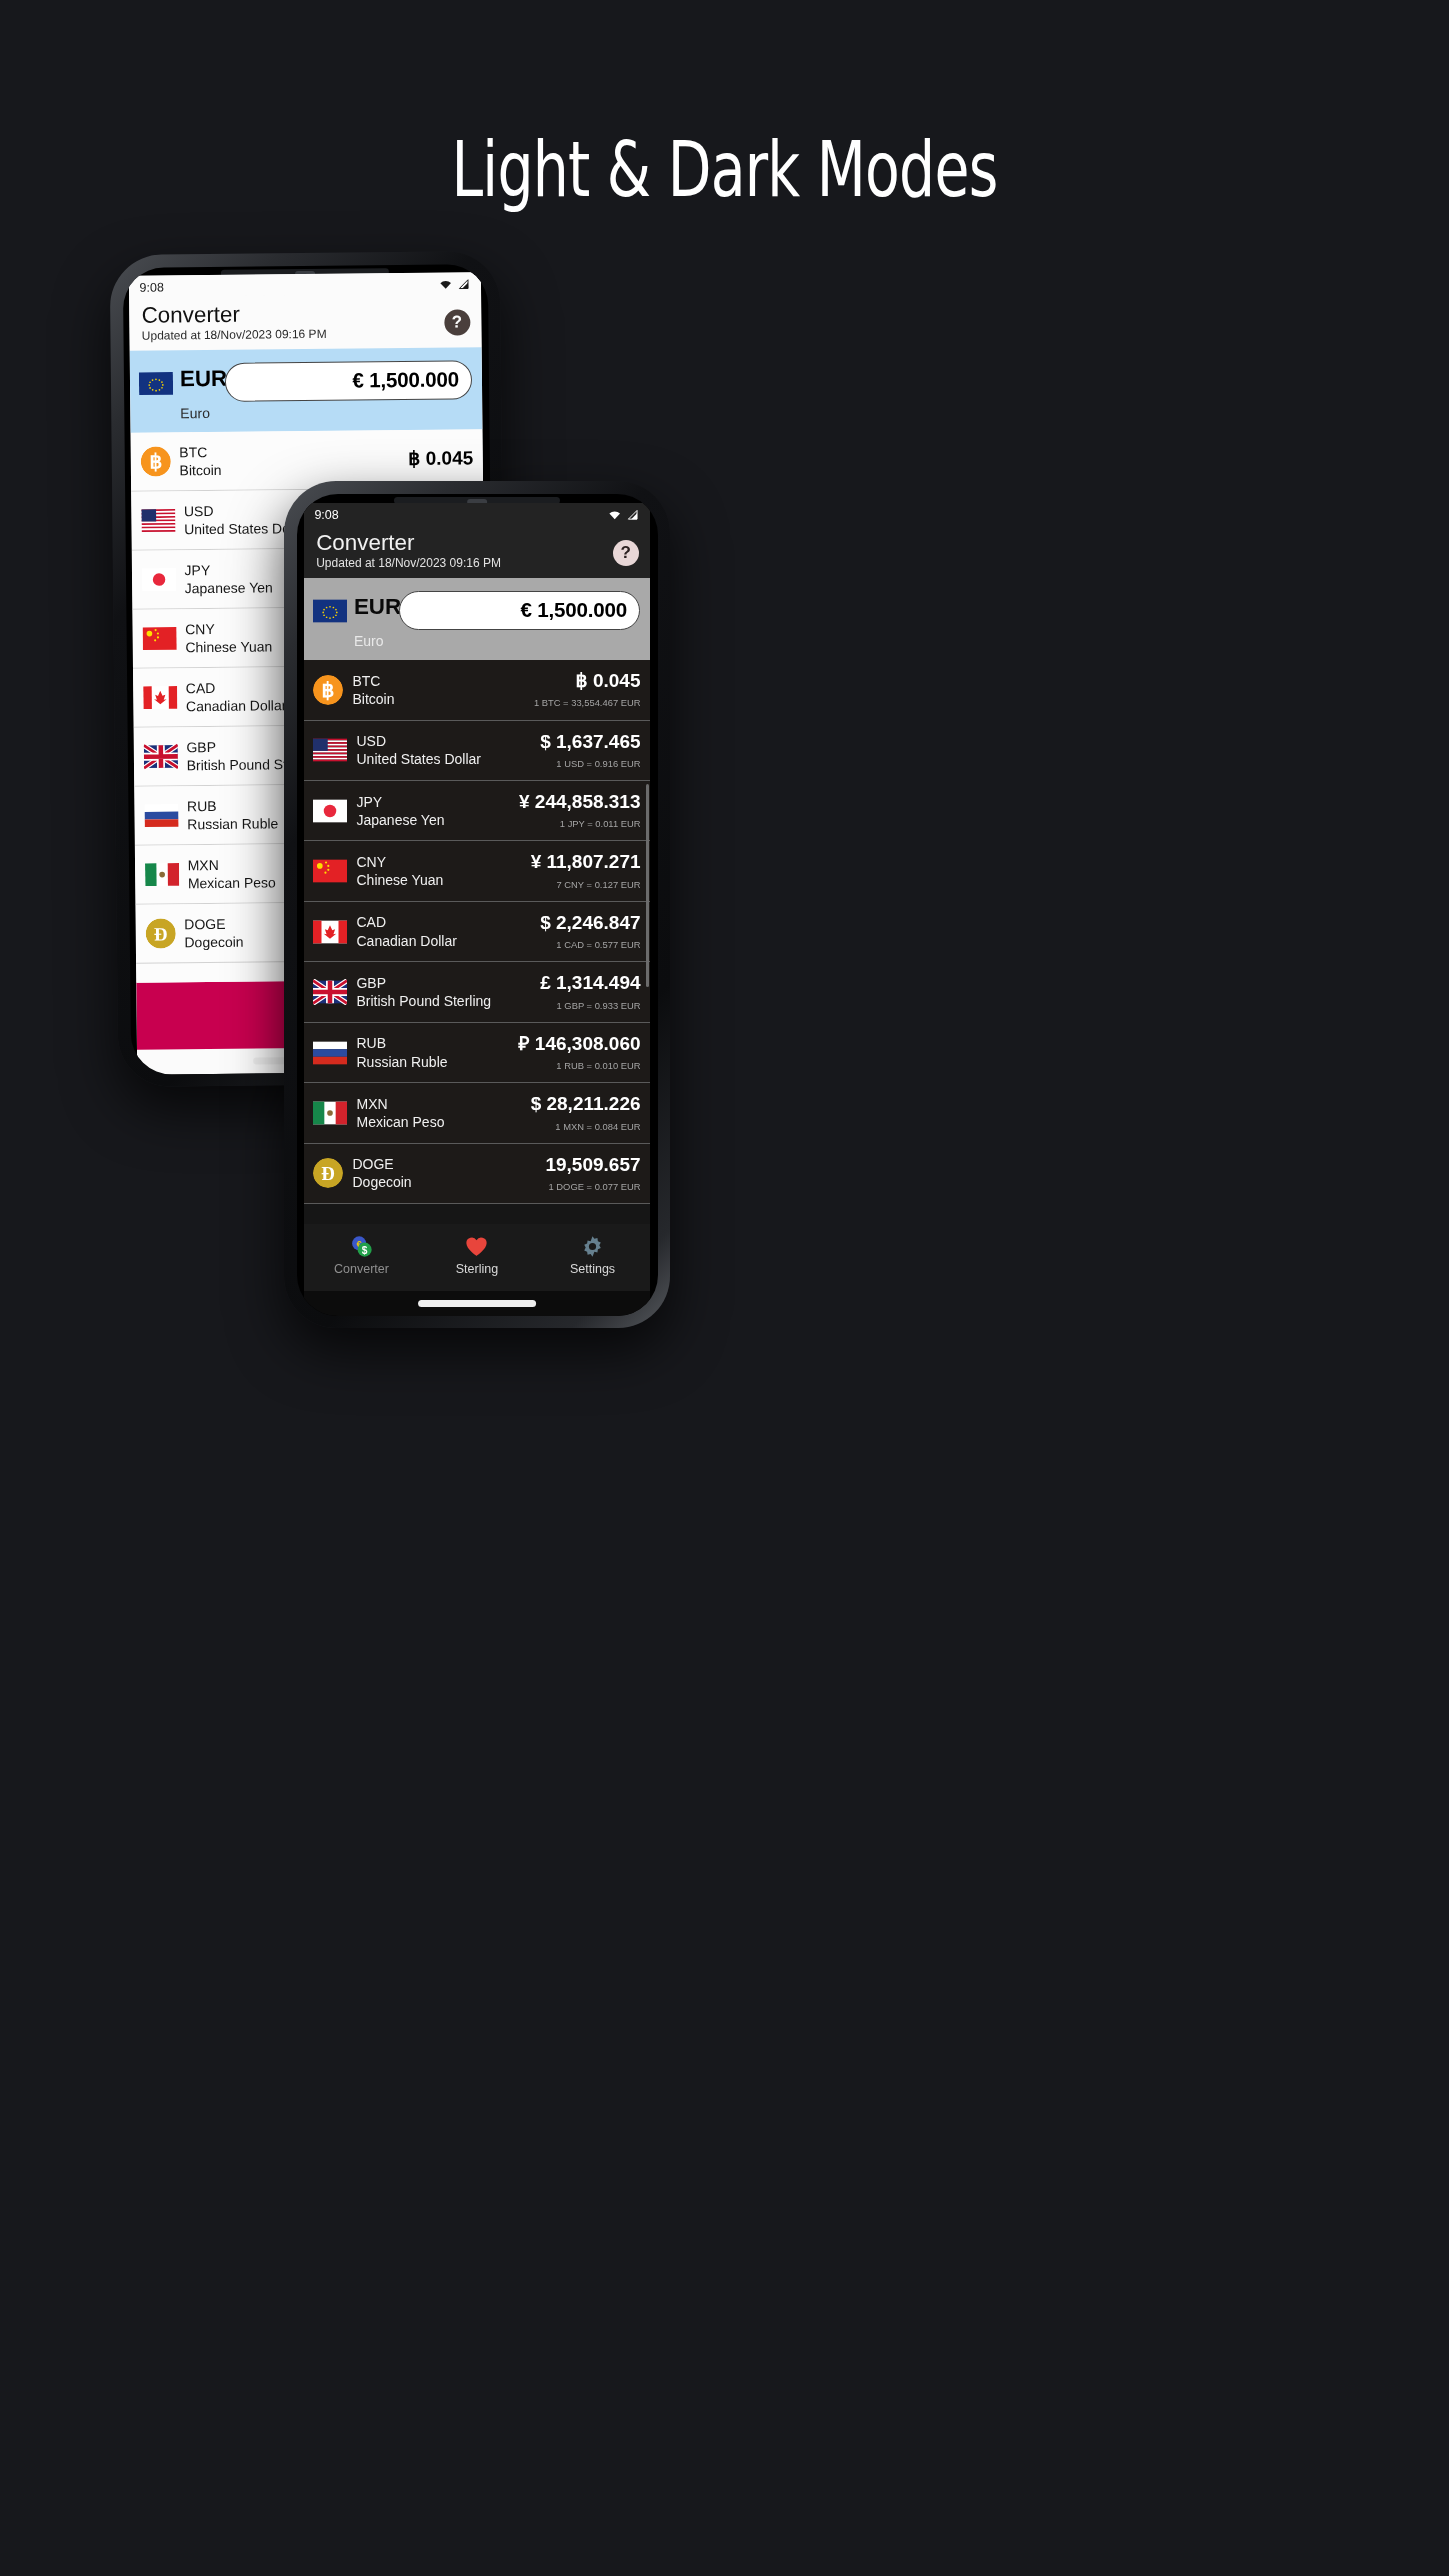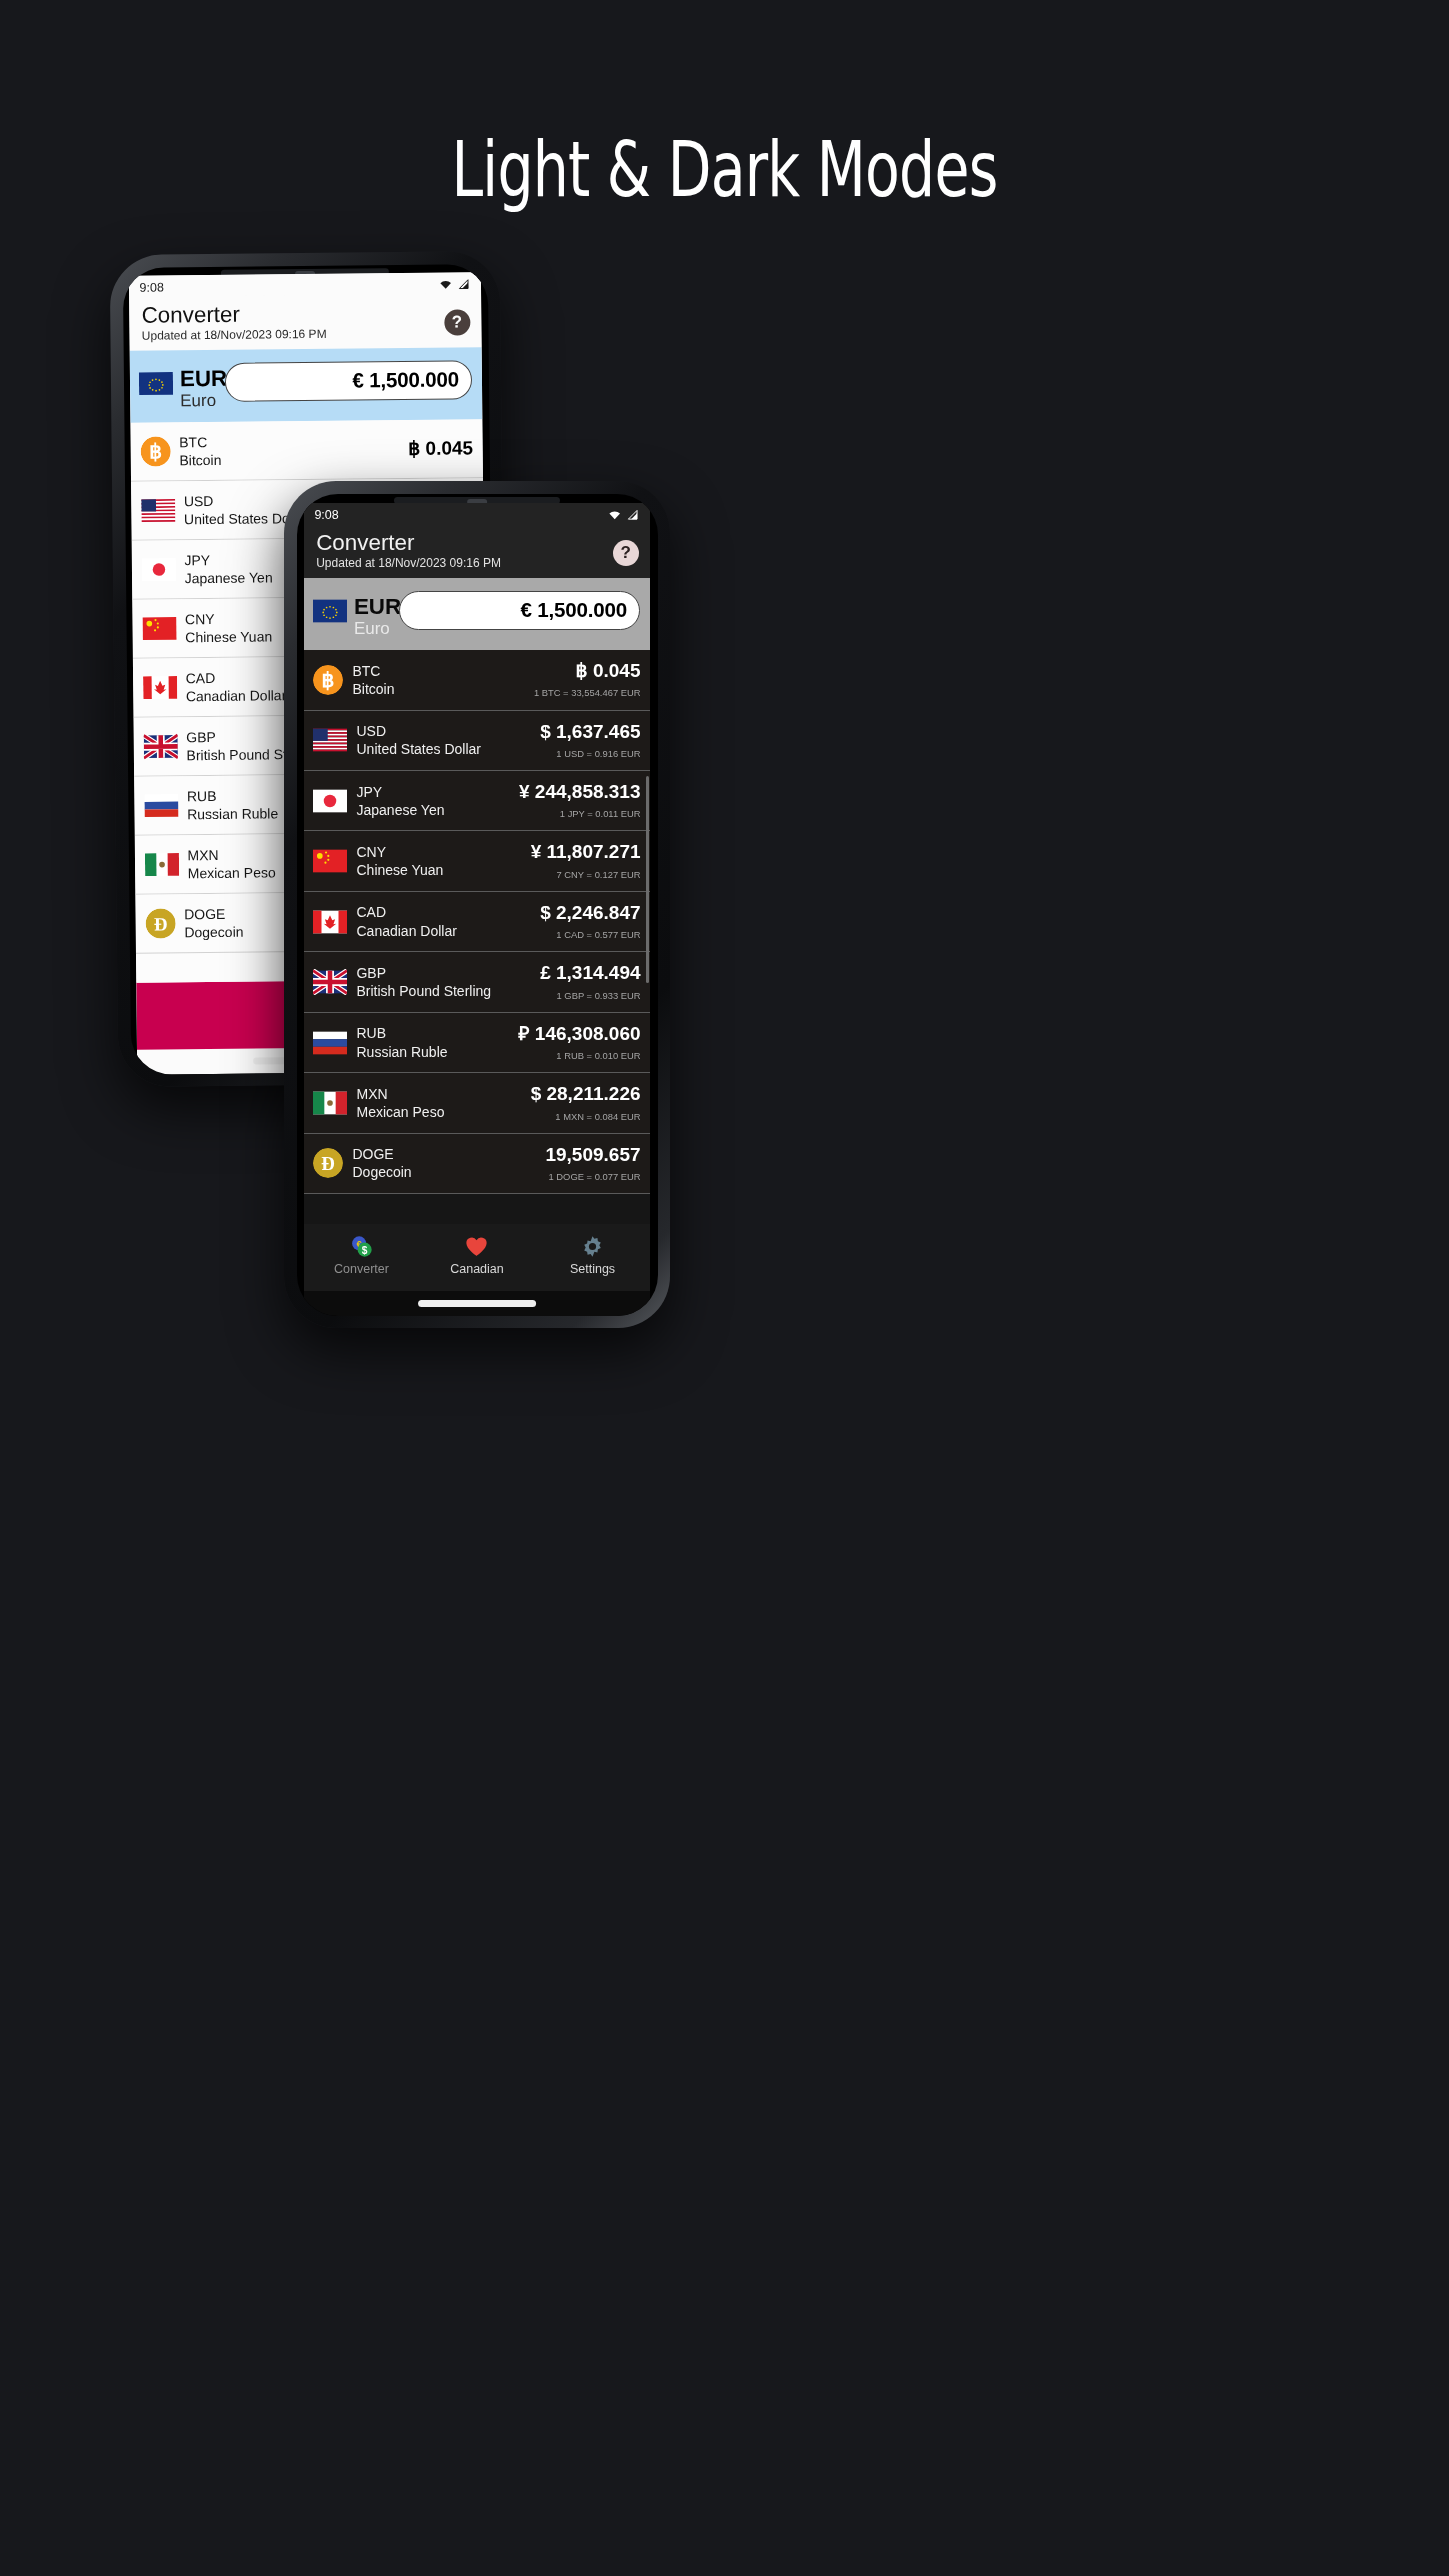--- a/index.html
+++ b/index.html
@@ -104,21 +104,21 @@
   
   .base-row {
     display: flex; align-items: flex-start;
     padding: 9px 10.7px 10.7px 9px;
     flex: 0 0 auto;
     position: relative;
   }
   .base-flag { width: 34px; height: 26px; margin-top: 10.7px; flex: 0 0 auto; }
   .base-mid { margin-left: 7.2px; }
   .base-code { font-size: 22.4px; font-weight: 700; line-height: 1.15; margin-top: 6.3px; }
-  .base-name { font-size: 17px; margin-top: 0; }
+  .base-name { font-size: 14px; margin-top: 14px; }
   .base-input {
     position: absolute; left: 95px; right: 10.7px; top: 12.5px;
     height: 39px; border-radius: 19.7px;
     background: #ffffff; border: 1.3px solid #444;
     display: flex; align-items: center; justify-content: flex-end;
     padding-right: 11.6px;
     font-size: 20.6px; font-weight: 700; color: #000;
     letter-spacing: -0.2px;
   }
 
@@ -636,21 +636,21 @@
                 <text x="13" y="17" text-anchor="middle" font-family="Liberation Sans, sans-serif" font-size="12" font-weight="700" fill="#f5d000">€</text>
                 <circle cx="20" cy="20" r="9" fill="#22a04a"></circle>
                 <text x="20" y="25" text-anchor="middle" font-family="Liberation Sans, sans-serif" font-size="13" font-weight="700" fill="#ffffff">$</text>
               </svg>
               <div class="navlabel">Converter</div>
             </div>
             <div class="navitem">
               <svg class="navicon" viewBox="0 0 32 32">
                 <path d="M16 28S3 19.5 3 11.5A7 7 0 0 1 16 8a7 7 0 0 1 13 3.5C29 19.5 16 28 16 28Z" fill="#e8453c"></path>
               </svg>
-              <div class="navlabel">Canadian</div>
+              <div class="navlabel">Sterling</div>
             </div>
             <div class="navitem">
               <svg class="navicon" viewBox="0 0 32 32">
                 <path d="M16 3l2.4 3.2 3.9-1 .6 4 3.7 1.6-1.9 3.6 1.9 3.6-3.7 1.6-.6 4-3.9-1L16 29l-2.4-3.4-3.9 1-.6-4-3.7-1.6L7.3 17.4 5.4 13.8l3.7-1.6.6-4 3.9 1Z" fill="#66808f"></path>
                 <circle cx="16" cy="16" r="4.6" fill="#1a1a1a"></circle>
               </svg>
               <div class="navlabel">Settings</div>
             </div>
           </div>
         <div class="screen-pad-bottom"></div>

